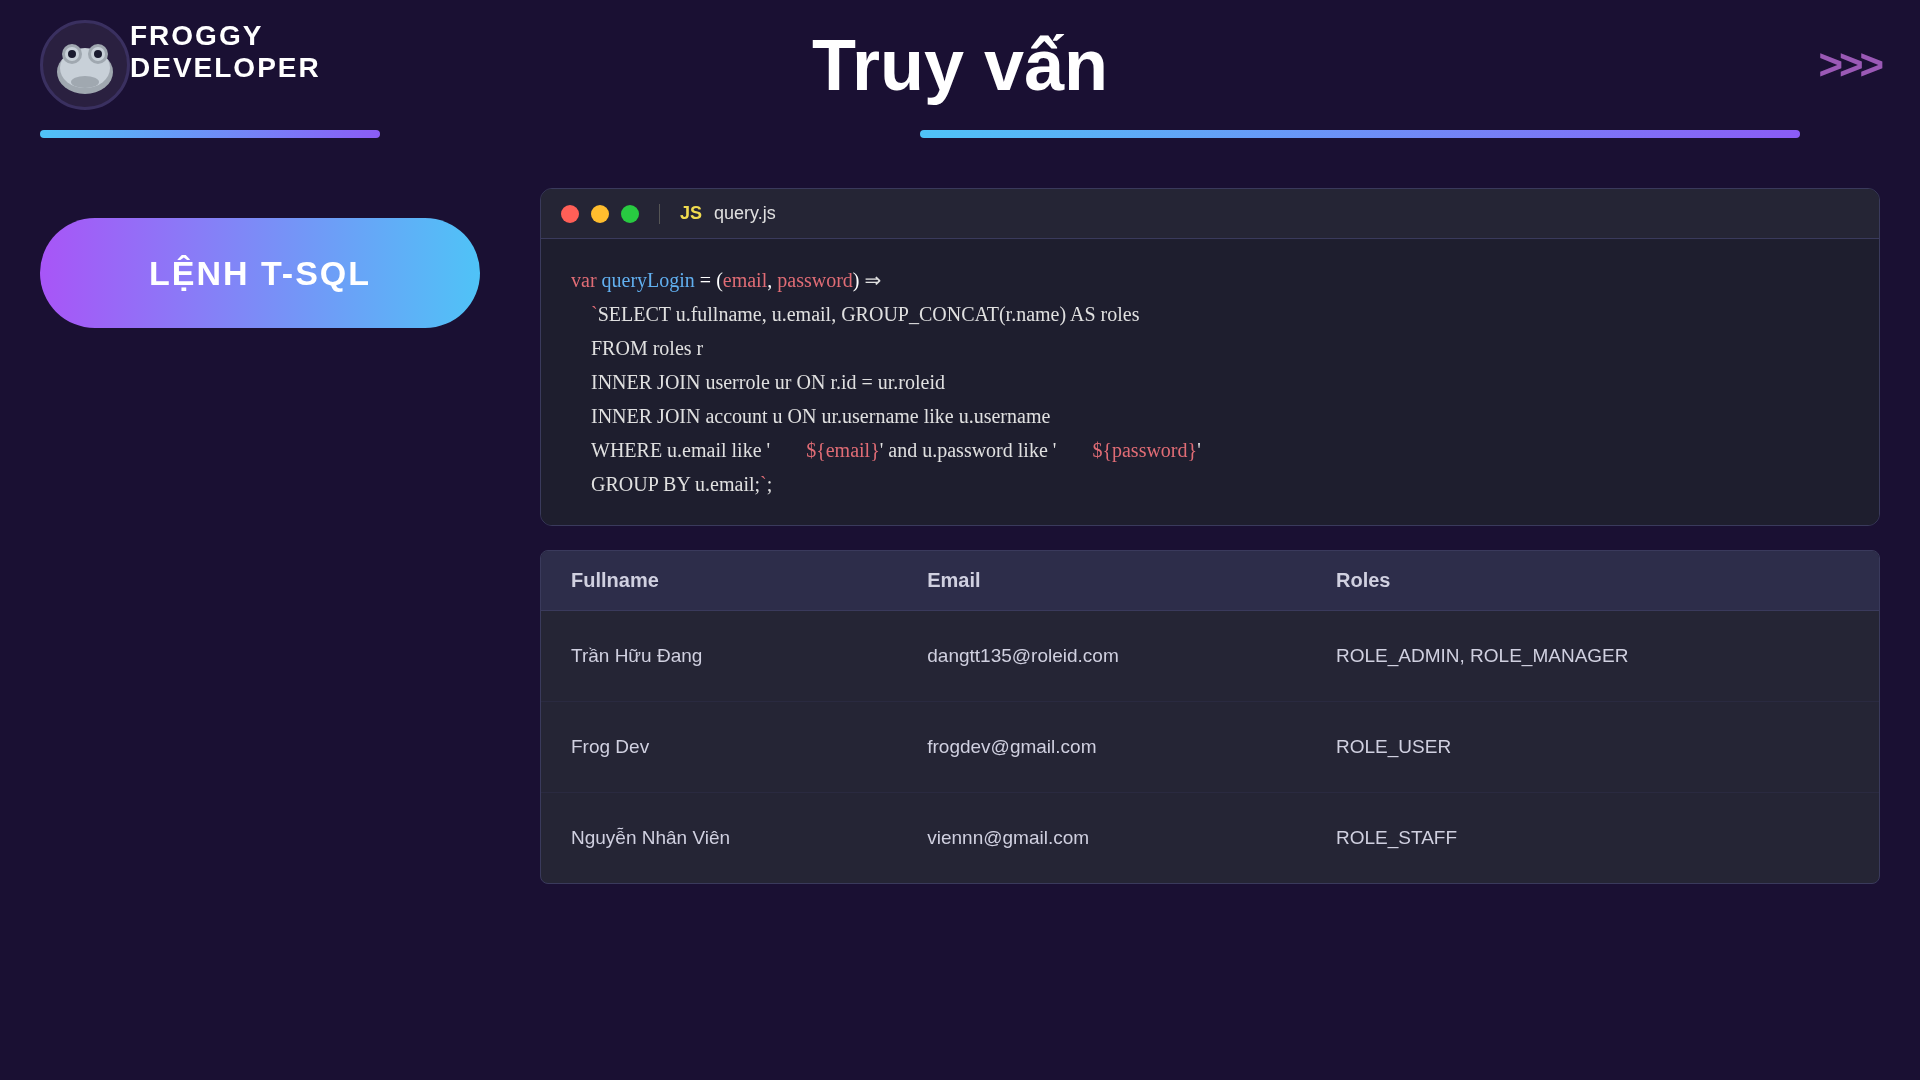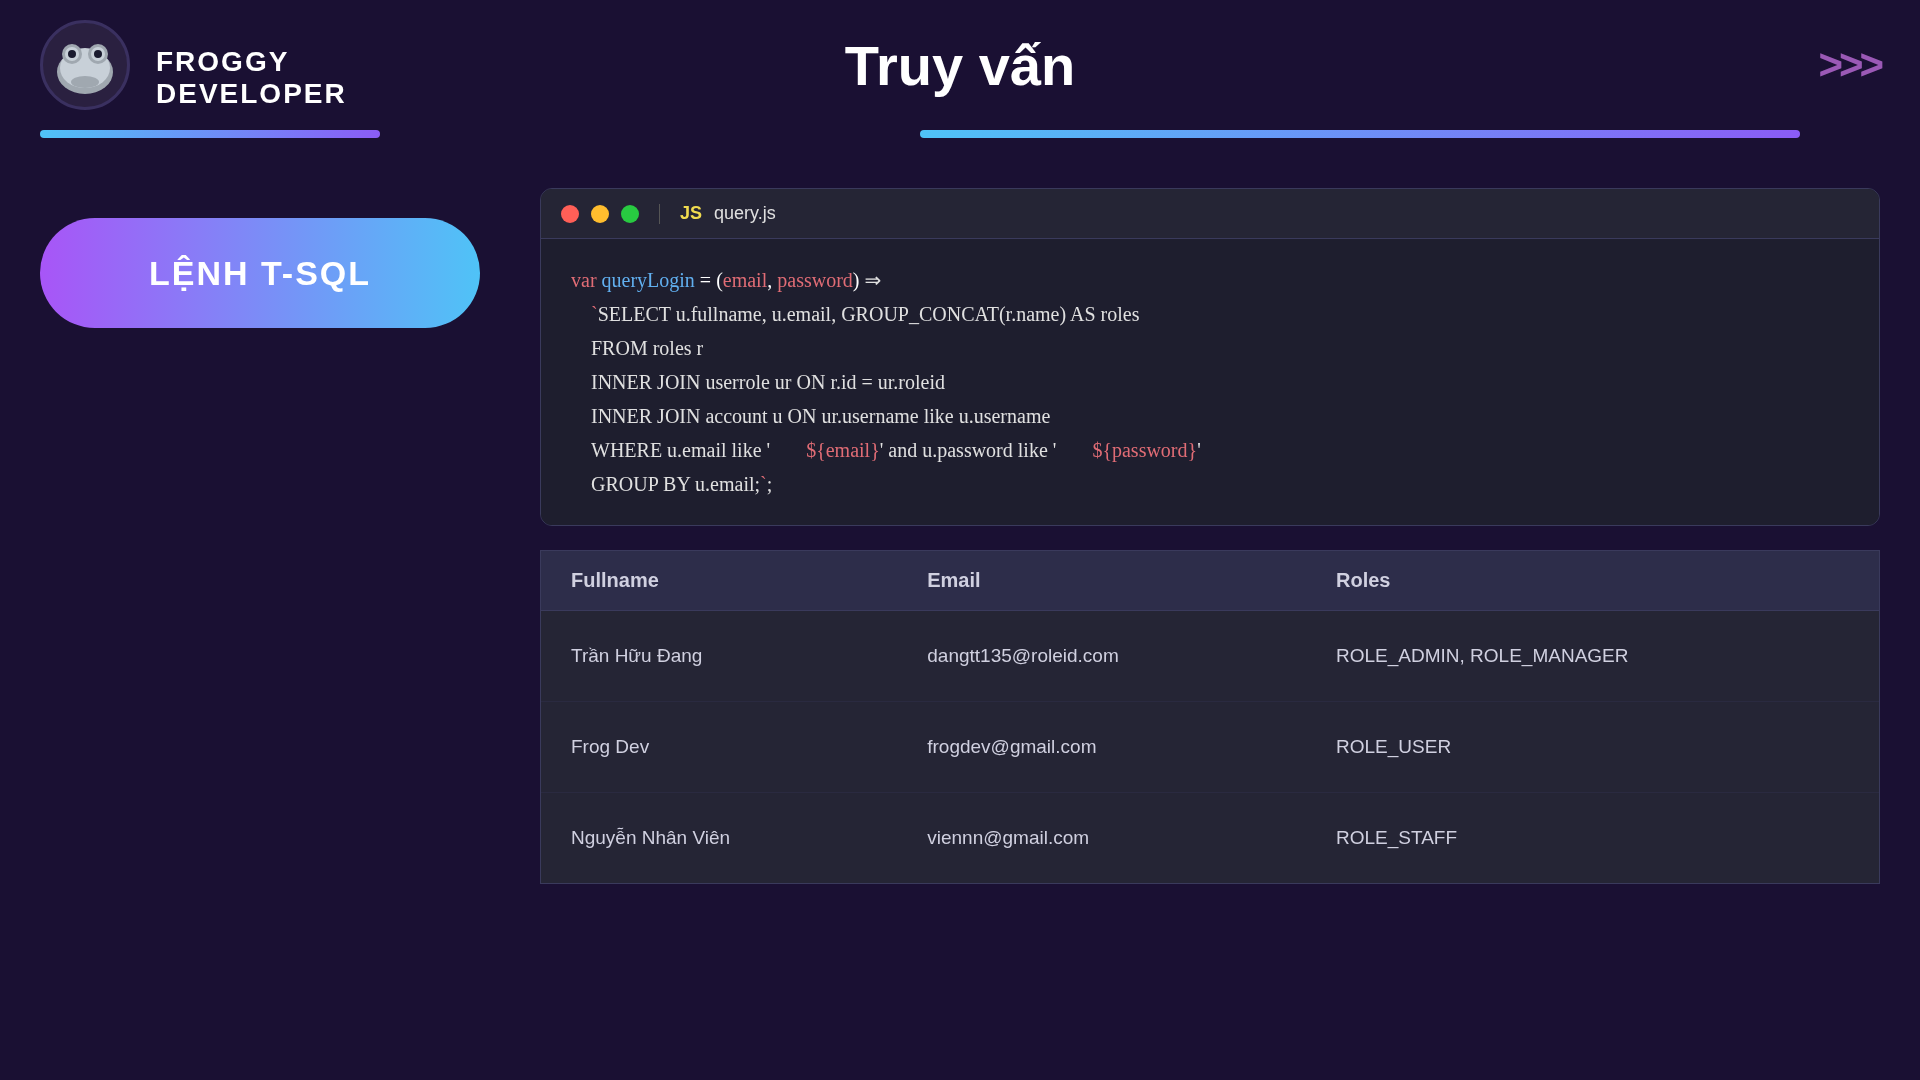--- a/index.html
+++ b/index.html
@@ -16,22 +16,22 @@
     
     .header {
       display: flex;
       align-items: center;
       padding: 20px 40px;
       position: relative;
     }
 
     .logo-area {
       display: flex;
-      align-items: flex-end;
-      gap: 26px;
+      align-items: flex-start;
+      gap: 0;
     }
 
     .logo-circle {
       width: 90px;
       height: 90px;
       border-radius: 50%;
       background: #2a2040;
       border: 3px solid #3a3060;
       display: flex;
       align-items: center;
@@ -48,21 +48,21 @@
       font-size: 28px;
       font-weight: 900;
       color: white;
       letter-spacing: 2px;
     }
 
     .page-title {
       position: absolute;
       left: 50%;
       transform: translateX(-50%);
-      font-size: 56px;
+      font-size: 72px;
       font-weight: 900;
       color: white;
     }
 
     .arrow-nav {
       position: absolute;
       right: 40px;
       font-size: 42px;
       color: #9b59b6;
       font-weight: bold;
@@ -187,21 +187,21 @@
 
     .kw-var { color: #e06c75; }
     .kw-param { color: #e06c75; }
     .kw-sql { color: #e0e0e0; }
     .kw-tick { color: #e06c75; }
     .kw-template { color: #e06c75; margin-left: 36px; }
 
     
     .results-table {
       background: #252535;
-      border-radius: 0;
+      border-radius: 8px;
       overflow: hidden;
       border: 1px solid #3a3a5c;
     }
 
     table {
       width: 100%;
       border-collapse: collapse;
     }
 
     th {

